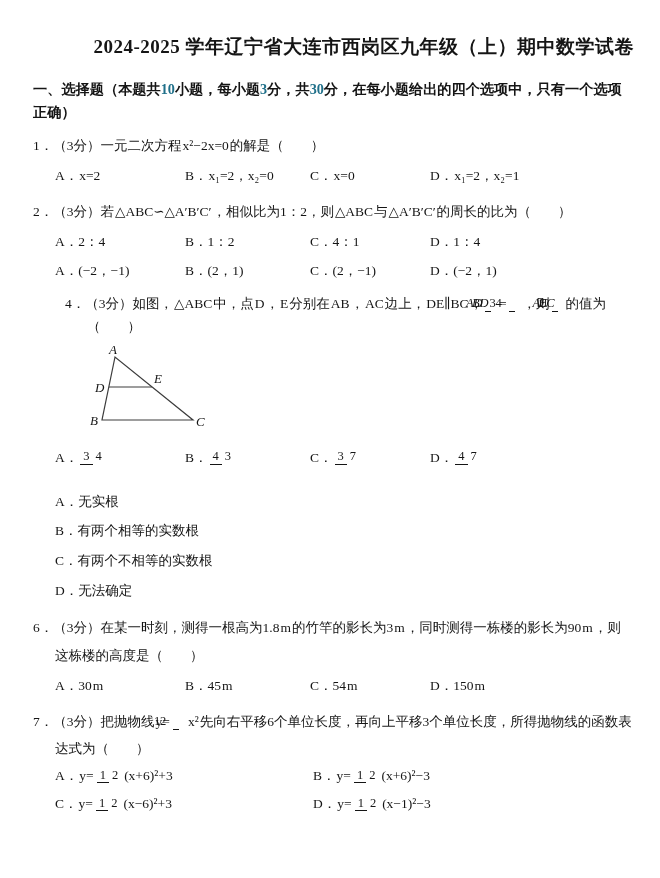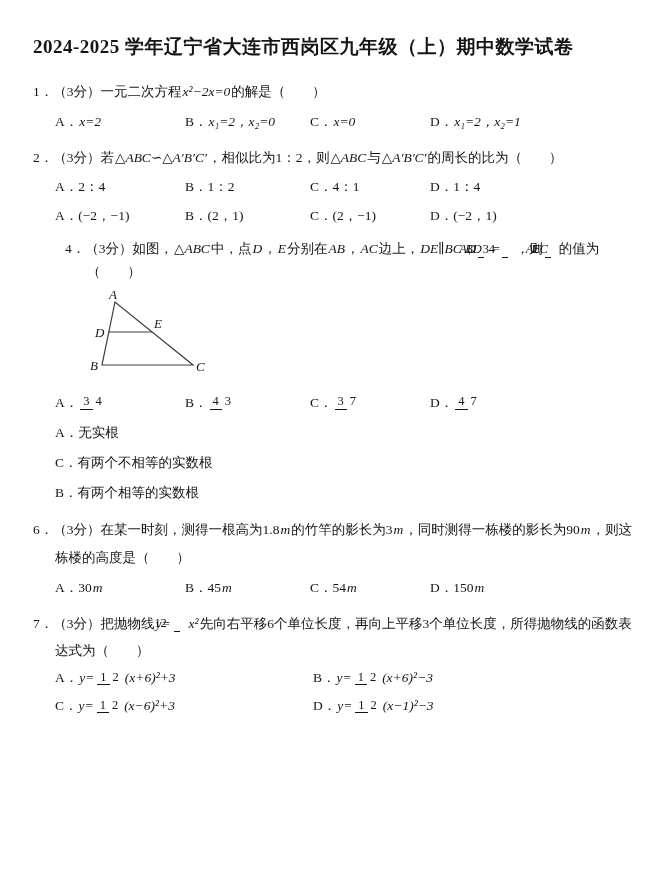--- a/index.html
+++ b/index.html
@@ -2,38 +2,38 @@
 <html><head>
 <meta charset="utf-8">
 <style>
   html,body{margin:0;padding:0;}
   body{
     width:660px;height:878px;overflow:hidden;background:#ffffff;color:#151515;
     font-family:"Liberation Serif","DejaVu Serif",serif;font-size:13.5px;
   }
   .page{padding:24px 26px 0 33px;}
   .title{
-    font-size:19px;font-weight:bold;text-align:left;margin:10px 0 18px 0;
+    font-size:19px;font-weight:bold;text-align:right;margin:10px 0 18px 0;
     letter-spacing:.5px;
   }
   .section-header{font-weight:bold;font-size:14.2px;margin:0 0 2px 0;line-height:1.6;}
   .accent{font-family:"Liberation Serif",serif;}
   .q{margin:0;}
   .stem{
     margin:9px 0 0 0;padding-left:22px;text-indent:-22px;line-height:2.05;
   }
   .stem-tight{line-height:1.7;margin-left:32px;}
-  .m{font-style:italic;padding:0 1px;}
+  .m{padding:0 1px;}
   .opts4{display:flex;padding-left:22px;margin:2px 0 0 0;line-height:2.0;align-items:center;}
   .opts4 .opt{display:flex;align-items:center;}
   .opts4 .opt:nth-child(1){width:130px;}
   .opts4 .opt:nth-child(2){width:125px;}
   .opts4 .opt:nth-child(3){width:120px;}
   .opts4 .opt:nth-child(4){flex:1;}
-  .opts-list{padding-left:22px;margin:2px 0 0 0;}
+  .opts-list{padding-left:22px;margin:16px 0 0 0;}
   .opts-list .opt{display:block;line-height:2.2;}
   .opts2{display:grid;grid-template-columns:258px 1fr;padding-left:22px;margin:4px 0 0 0;row-gap:10px;}
   .opts2 .opt{display:flex;align-items:center;}
   .ol{white-space:pre;}
   .frac{
     display:inline-flex;flex-direction:row;text-align:left;vertical-align:middle;
     line-height:1.1;font-size:12.5px;margin:0 2px;
   }
   .frac .fn{padding:0 3px;border-bottom:1px solid #151515;display:block;}
   .frac .fd{padding:0 3px;display:block;}
@@ -43,20 +43,23 @@
   .fig text{font-style:italic;font-size:13px;fill:#151515;font-family:"Liberation Serif",serif;}
   .fig path,.fig line{stroke:#3c3c3c;stroke-width:1.2;fill:none;}
 </style>
 </head>
 <body>
 
 <div class="page">
 
   <h1 class="title">2024-2025 学年辽宁省大连市西岗区九年级（上）期中数学试卷</h1>
 
+  <div class="section-header">
+    <span>一、选择题（本题共</span><span class="accent" style="color:#20708a">10</span><span>小题，每小题</span><span class="accent" style="color:#20708a">3</span><span>分，共</span><span class="accent" style="color:#20708a">30</span><span>分，在每小题给出的四个选项中，只有一个选项正确）</span>
+  </div>
 
   <div class="q">
     <p class="stem"><span class="qn">1．</span><span>（3分）</span><span>一元二次方程</span><span class="m">x²−2x=0</span><span>的解是（　　）</span></p>
     <div class="opts4">
       <span class="opt">
           <span class="ol">A．</span>
           <span class="m">x=2</span>
         </span>
       <span class="opt">
           <span class="ol">B．</span>
@@ -166,22 +169,23 @@
             <span class="fn">4</span>
             <span class="fd">7</span>
           </span>
         </span>
     </div>
   </div>
 
   <div class="q">
     <div class="opts-list">
       <span class="opt"><span class="ol">A．</span><span>无实根</span></span>
+      <span class="opt"><span class="ol">B．</span><span>有两个相等的实数根</span></span>
       <span class="opt"><span class="ol">C．</span><span>有两个不相等的实数根</span></span>
-      <span class="opt"><span class="ol">B．</span><span>有两个相等的实数根</span></span>
+      <span class="opt"><span class="ol">D．</span><span>无法确定</span></span>
     </div>
   </div>
 
   <div class="q">
     <p class="stem"><span class="qn">6．</span><span>（3分）</span><span>在某一时刻，测得一根高为</span><span>1.8</span><span class="m">m</span><span>的竹竿的影长为</span><span>3</span><span class="m">m</span><span>，同时测得一栋楼的影长为</span><span>90</span><span class="m">m</span><span>，则这栋楼的高度是（　　）</span></p>
     <div class="opts4">
       <span class="opt">
           <span class="ol">A．</span>
           <span>30</span>
           <span class="m">m</span>

